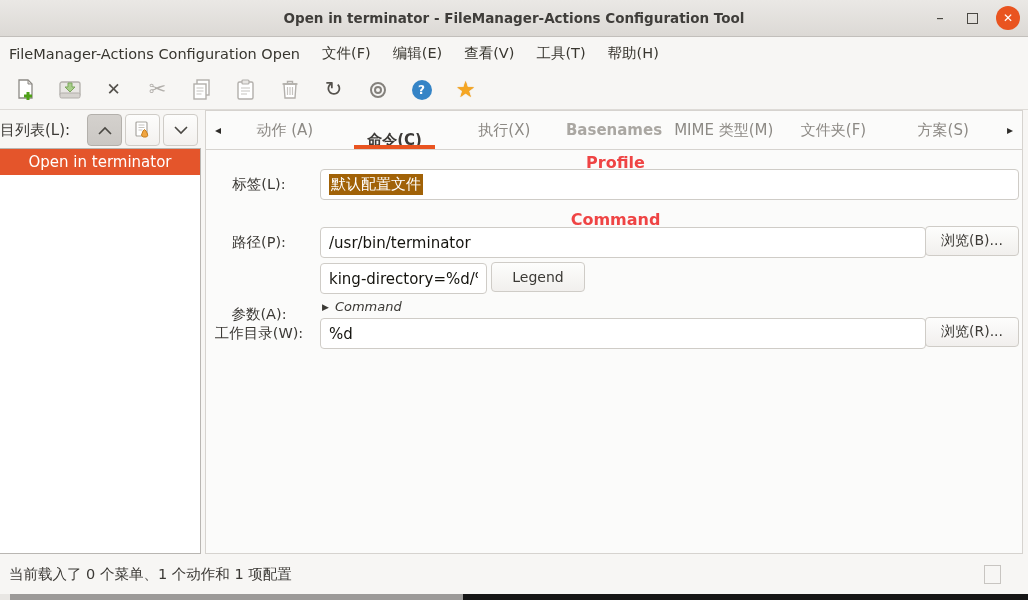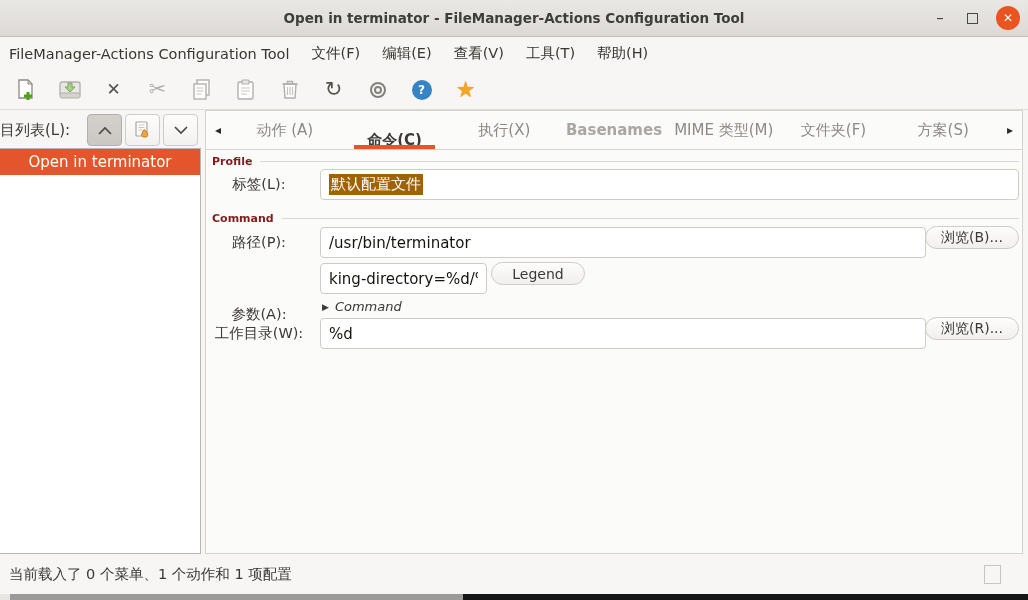--- a/index.html
+++ b/index.html
@@ -65,32 +65,32 @@
          font-size:15px; color:#8d8a85; white-space:nowrap; }
   .tab.active { color:#3c3a37; font-weight:bold;margin-top:20px; }
   .tab.active::after { content:""; position:absolute; left:14px; right:14px; bottom:0;
                        height:4px; background:#e95420; }
   .tab.dim { color:#aaa7a2; font-weight:bold; }
 
   
   .content { position:absolute; top:39px; left:0; right:0; bottom:0; }
   .frame-hdr { position:absolute; left:6px; right:3px; height:16px;
                display:flex; align-items:center; gap:8px;
-               font-size:11px; font-weight:bold; color:#7f1d1d; }
+               font-size:16px; font-weight:bold; color:#ef4444;flex-direction:column; }
   .frame-hdr .line { flex:1; height:1px; background:#dad7d3; }
   .field-label { position:absolute; width:106px; text-align:center; font-size:14.5px;
                  color:#3b3935; line-height:31px; white-space:nowrap; }
   .entry { position:absolute; height:31px; background:#fff; border:1px solid #cfccc7;
            border-radius:4px; font-size:15px; color:#15140f; padding:0 8px;
            font-family:"DejaVu Sans","Liberation Sans",sans-serif; }
   .fake-entry { position:absolute; height:31px; background:#fff; border:1px solid #cfccc7;
                 border-radius:4px; display:flex; align-items:center; padding:0 8px; }
   .sel-text { background:#a16207; color:#fff; font-size:15px; padding:1px 2px; }
-  .btn { position:absolute; height:23px; background:linear-gradient(#fdfdfc,#f1efed);
-         border:1px solid #cfccc7; border-radius:12px; font-size:14px; color:#3b3935;
+  .btn { position:absolute; height:30px; background:linear-gradient(#fdfdfc,#f1efed);
+         border:1px solid #cfccc7; border-radius:4px; font-size:14px; color:#3b3935;
          display:flex; align-items:center; justify-content:center; }
   .expander { position:absolute; display:flex; align-items:center; gap:6px;
               font-size:13px; color:#3b3935; }
   .expander .tri { font-size:9px; color:#3b3935; font-style:normal; }
   .expander .ex-label { font-style:italic; }
 
   
   .statusbar { position:absolute; left:0; right:18px; top:555px; height:39px;
                display:flex; align-items:center; padding:0 9px;
                font-size:14.5px; color:#3b3935; }
@@ -111,21 +111,21 @@
   <div class="titlebar">
     <div class="title">Open in terminator - FileManager-Actions Configuration Tool</div>
     <div class="win-controls">
       <span class="wc-min">–</span>
       <span class="wc-max"></span>
       <span class="wc-close">✕</span>
     </div>
   </div>
 
   <div class="menubar">
-    <span class="menu-item">FileManager-Actions Configuration Tool</span>
+    <span class="menu-item">FileManager-Actions Configuration Open</span>
     <span class="menu-item">文件(F)</span>
     <span class="menu-item">编辑(E)</span>
     <span class="menu-item">查看(V)</span>
     <span class="menu-item">工具(T)</span>
     <span class="menu-item">帮助(H)</span>
   </div>
 
   <div class="toolbar">
     <span class="tool-btn">
       <span>

